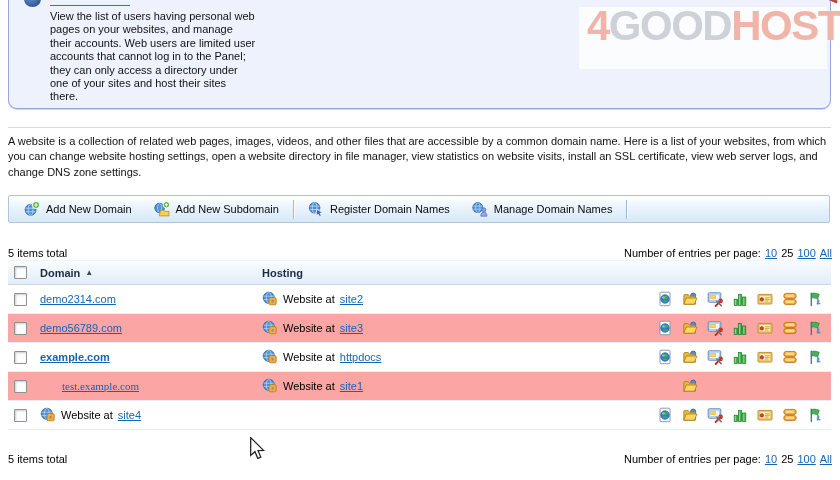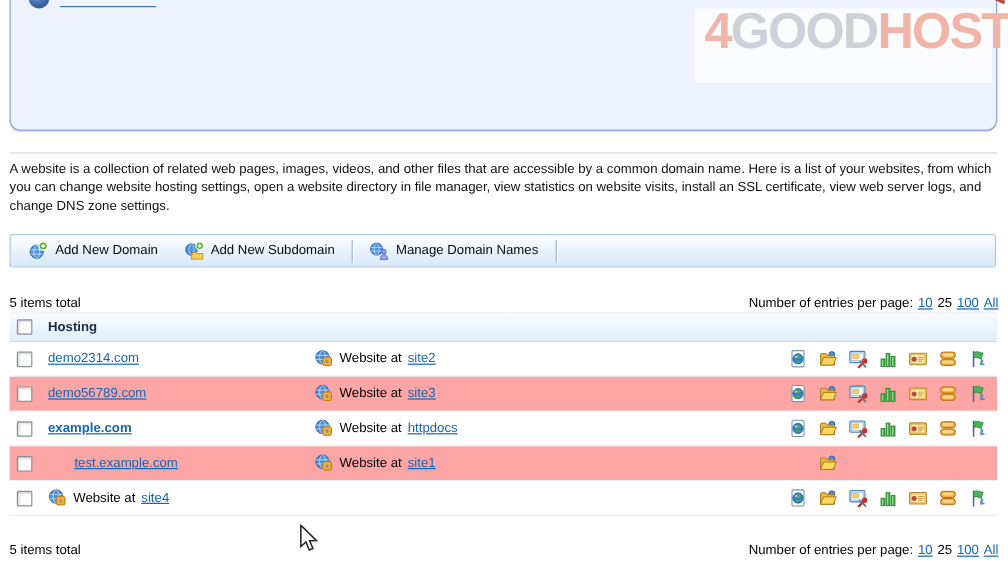--- a/index.html
+++ b/index.html
@@ -48,21 +48,21 @@
   .trow.alt{background:#fca5a5;}
   .c-cb{width:32px;display:flex;align-items:center;padding-left:6px;}
   .c-domain{width:222px;display:flex;align-items:center;}
   .c-hosting{flex:1;display:flex;align-items:center;gap:5px;}
   .c-icons{width:182px;display:flex;justify-content:flex-end;align-items:center;padding-right:4px;}
   .slot{width:25px;display:flex;justify-content:center;align-items:center;}
   .cb{width:13px;height:13px;background:#fdfdfd;border:1px solid #8e9094;border-radius:1px;
       box-shadow:inset 1px 1px 2px rgba(110,120,135,0.35);cursor:pointer;}
   .sort-arrow{font-size:8px;color:#3a4a5c;margin-left:5px;}
   .bold a{font-weight:bold;}
-  .indent{padding-left:22px;}
+  .indent{padding-left:22px;font-family:Liberation Serif, serif;}
   .ic16{width:16px;height:16px;flex:0 0 16px;}
   .hint{cursor:pointer;}
 
   .corner-mark{position:absolute;right:2px;top:-3px;width:18px;height:0;border-top:3px solid #b5473e;
                transform:rotate(24deg);}
   .cursor{position:absolute;left:249px;top:437px;pointer-events:none;}
 </style>
 </head>
 <body>
 
@@ -152,20 +152,21 @@
       <path d="M3.6 3.6 12.4 12.4M12.4 3.6 3.6 12.4" stroke="#e8604f" stroke-width="1.1" stroke-linecap="round"></path>
     </symbol>
   </defs>
 </svg>
 
 <div class="page">
 
   <div class="info-box">
     <div class="partial-icon"></div>
     <div class="partial-link-line"></div>
+    <div class="info-text">View the list of users having personal web pages on your websites, and manage their accounts. Web users are limited user accounts that cannot log in to the Panel; they can only access a directory under one of your sites and host their sites there.</div>
     <div class="logo">
       <div class="logo-line">
         <span class="logo-main"><span class="lg-salmon">4</span><span class="lg-gray">GOOD</span><span class="lg-salmon">HOSTING</span></span>
 
       </div>
     </div>
   </div>
   <div class="corner-mark"></div>
 
   <div class="sep1"></div>
@@ -179,20 +180,26 @@
         </svg>
       <span>Add New Domain</span>
     </div>
     <div class="tb-btn">
       <svg class="ic16">
           <use href="#i-add-sub"></use>
         </svg>
       <span>Add New Subdomain</span>
     </div>
     <div class="tb-sep"></div>
+    <div class="tb-btn">
+      <svg class="ic16">
+          <use href="#i-register"></use>
+        </svg>
+      <span>Register Domain Names</span>
+    </div>
     <div class="tb-btn">
       <svg class="ic16">
           <use href="#i-manage"></use>
         </svg>
       <span>Manage Domain Names</span>
     </div>
     <div class="tb-sep"></div>
   </div>
 
   <div class="items-bar bar-top">
@@ -204,20 +211,24 @@
       <span class="lnk">100</span>
       <span class="lnk">All</span>
     </span>
   </div>
 
   <div class="table">
     <div class="thead">
       <div class="c-cb">
           <span class="cb"></span>
         </div>
+      <div class="c-domain">
+        <span>Domain</span>
+        <span class="sort-arrow">▲</span>
+      </div>
       <div class="c-hosting">
         <span>Hosting</span>
       </div>
       <div class="c-icons"></div>
     </div>
 
     <div class="trow">
       <div class="c-cb">
           <span class="cb"></span>
         </div>

